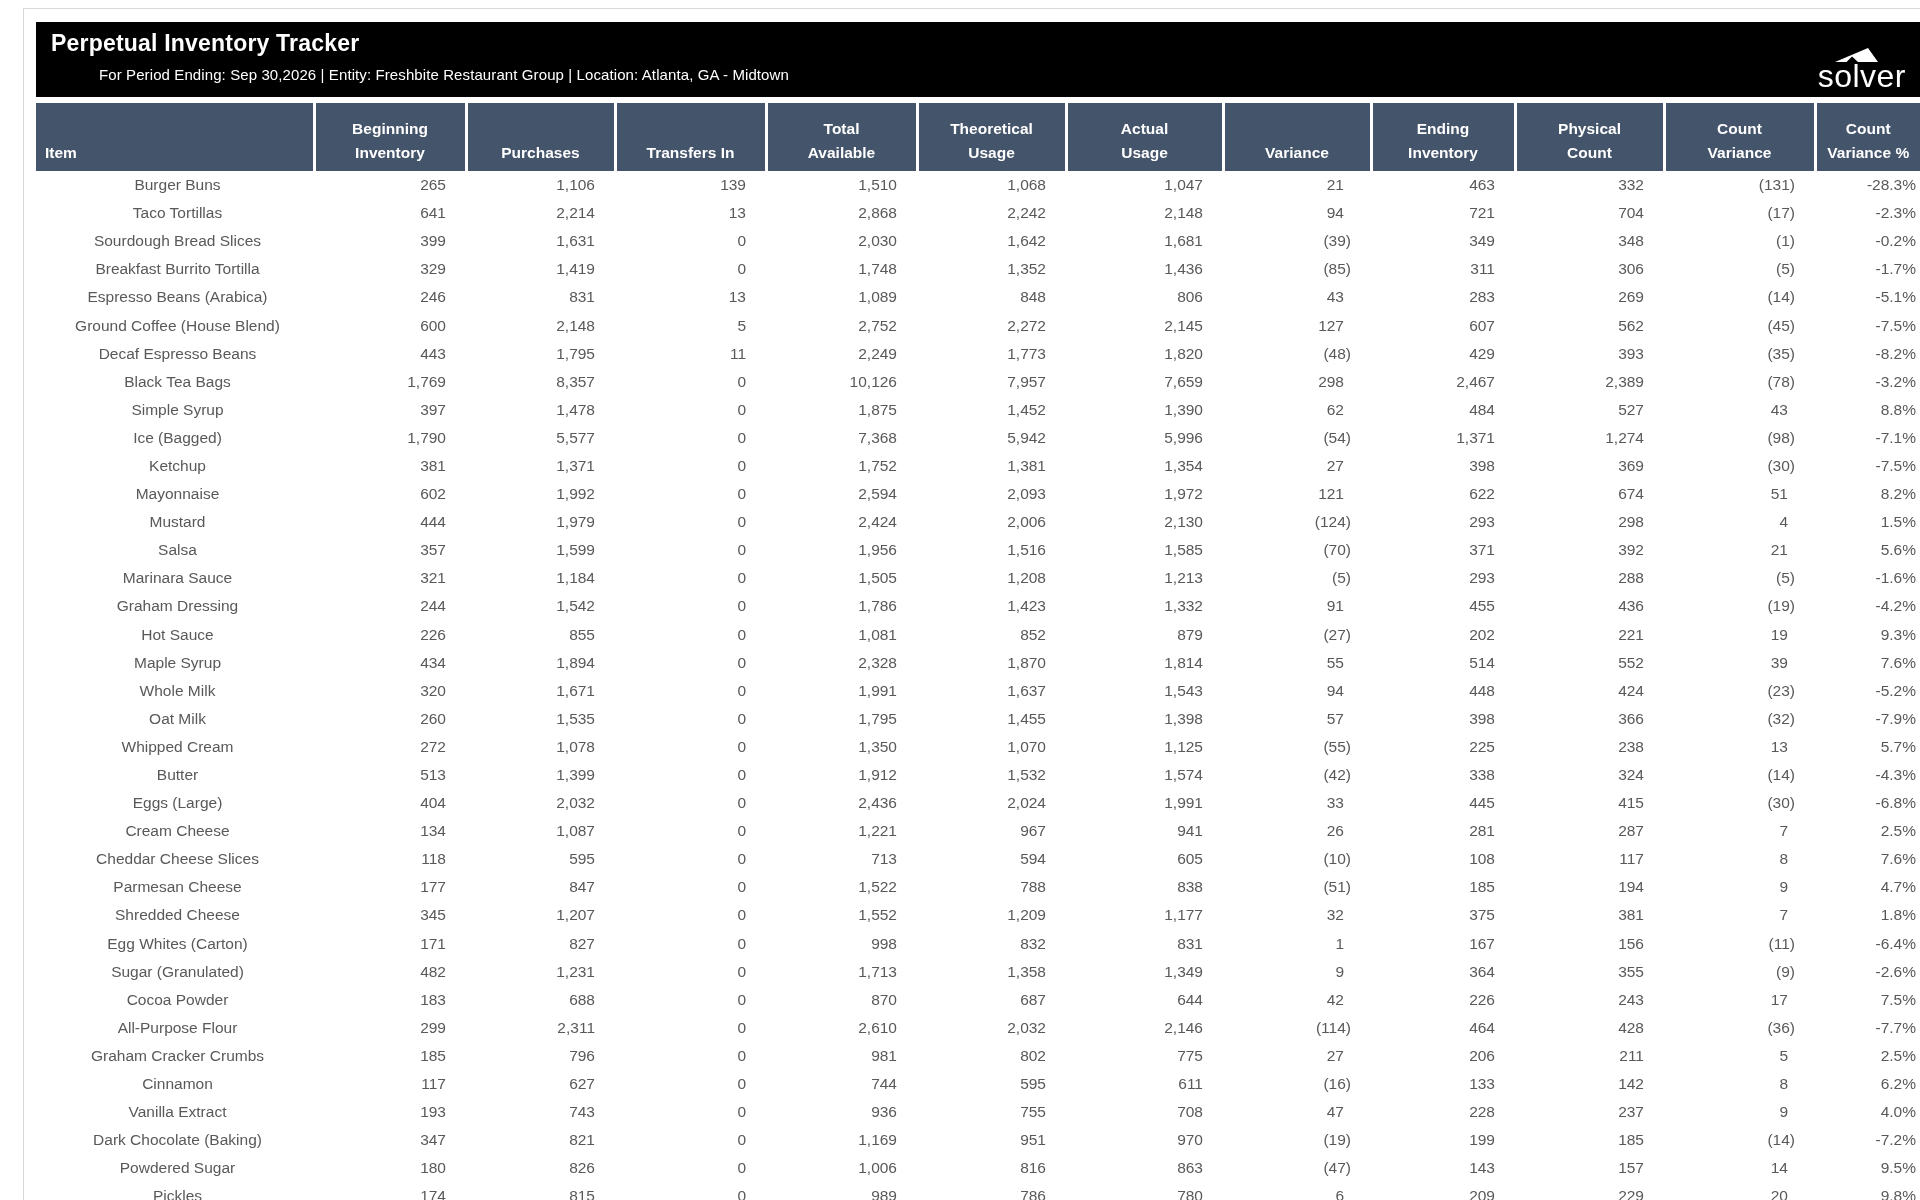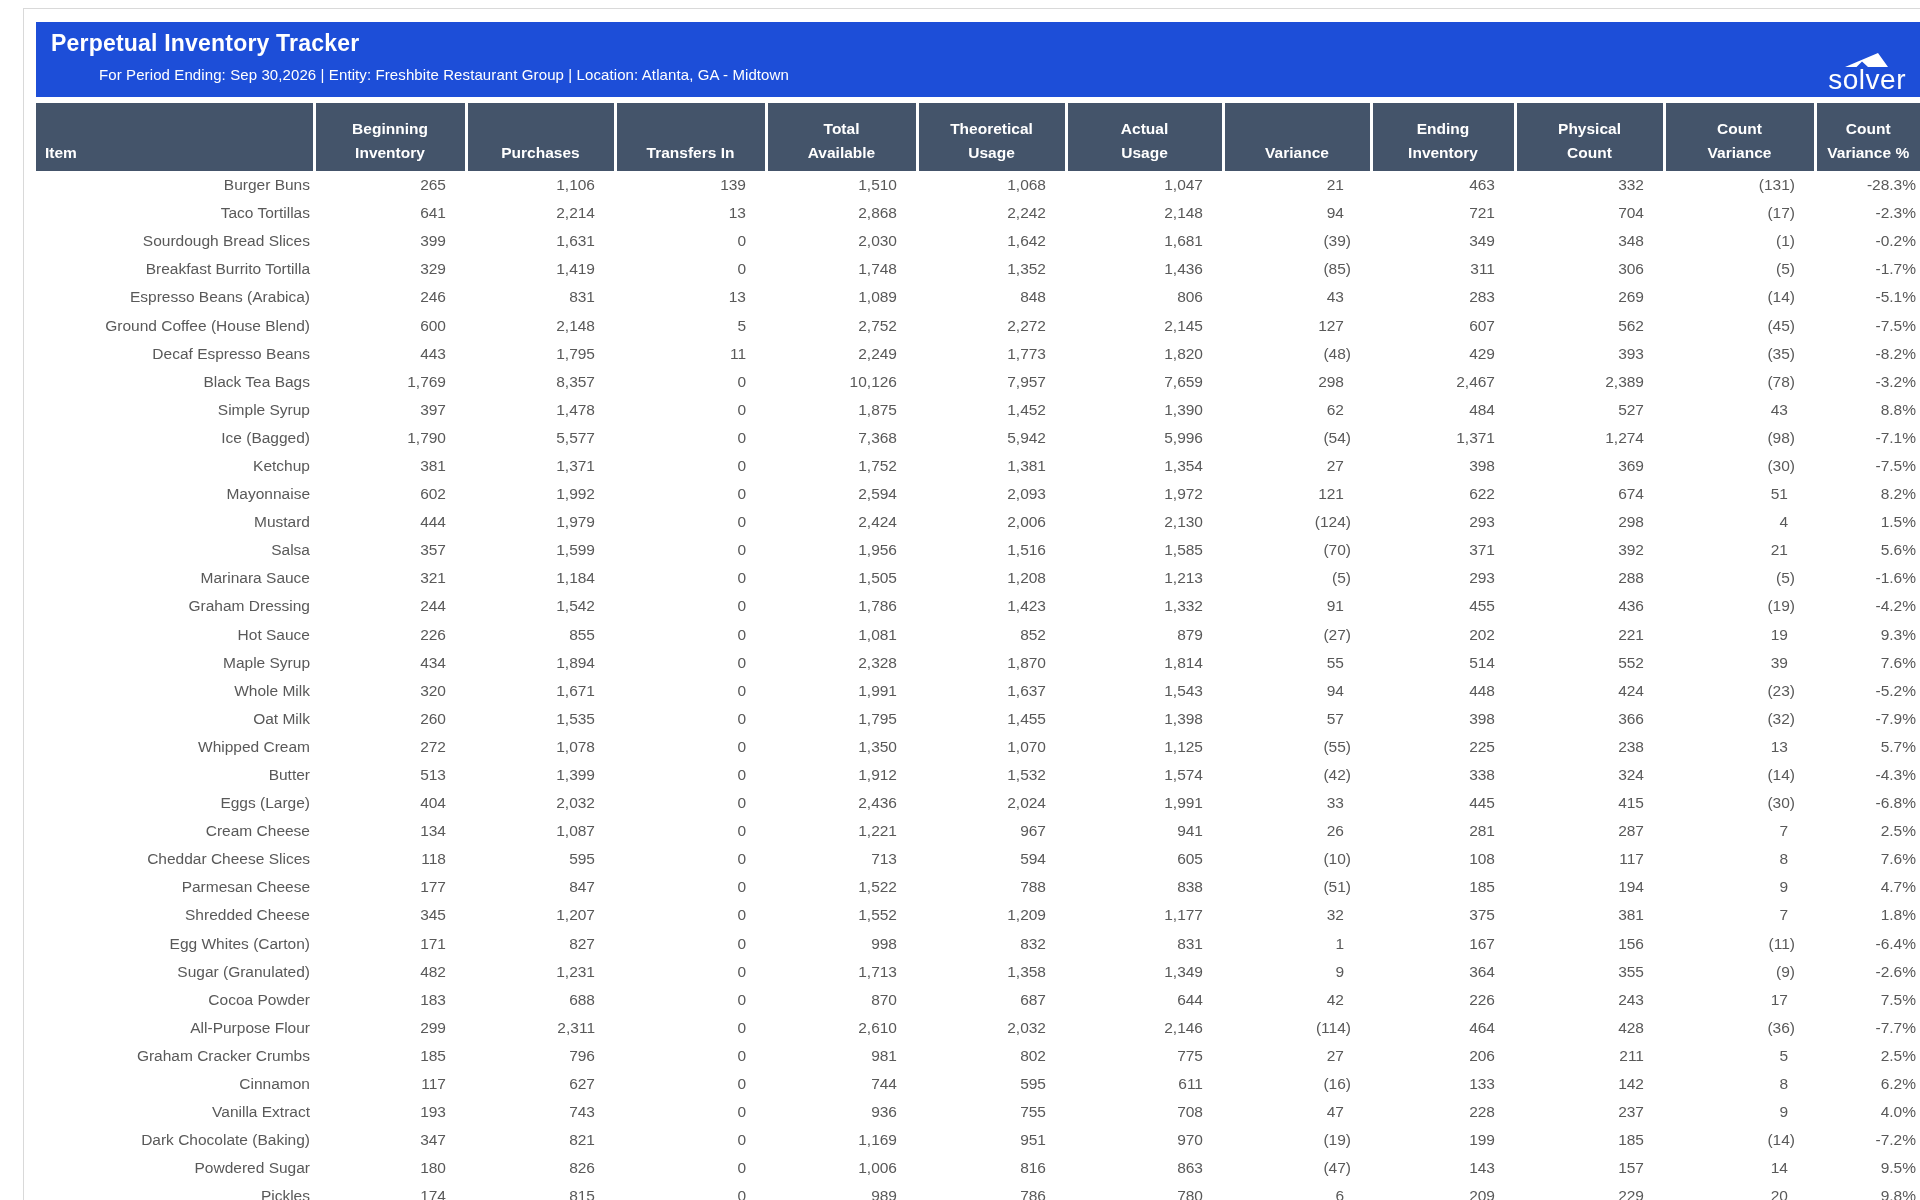--- a/index.html
+++ b/index.html
@@ -20,21 +20,21 @@
     border-left: 1px solid #d9d9d9;
     border-top: 1px solid #d9d9d9;
   }
   .report {
     position: absolute;
     left: 36px;
     top: 22px;
     width: 1884px;
   }
   .title-bar {
-    background: #1d4ed8;
+    background: #000000;
     height: 75px;
     position: relative;
     box-sizing: border-box;
     padding: 9px 0 0 15px;
   }
   .report-title {
     color: #ffffff;
     font-size: 23px;
     font-weight: bold;
     letter-spacing: 0.2px;
@@ -52,21 +52,21 @@
     right: 14px;
     bottom: 3px;
     text-align: center;
     color: #ffffff;
   }
   .logo svg {
     display: block;
     margin: 0 0 -3px 16px;
   }
   .logo-text {
-    font-size: 28px;
+    font-size: 32px;
     line-height: 1.05;
     font-weight: 400;
     letter-spacing: 0.5px;
   }
   table.inv {
     border-collapse: collapse;
     table-layout: fixed;
     width: 1884px;
     margin-top: 6px;
   }
@@ -94,21 +94,21 @@
     height: 28.1px;
     box-sizing: border-box;
     font-size: 15.5px;
     color: #595959;
     text-align: right;
     padding: 0 20px 0 0;
     white-space: nowrap;
     overflow: hidden;
   }
   table.inv tbody td.col-0 {
-    text-align: right;
+    text-align: center;
     padding: 0 4px 0 9px;
   }
   table.inv tbody td.col-11 {
     padding-right: 4px;
   }
   table.inv tbody td.acct-pos {
     padding-right: 27px;
   }
 </style>
 </head>

